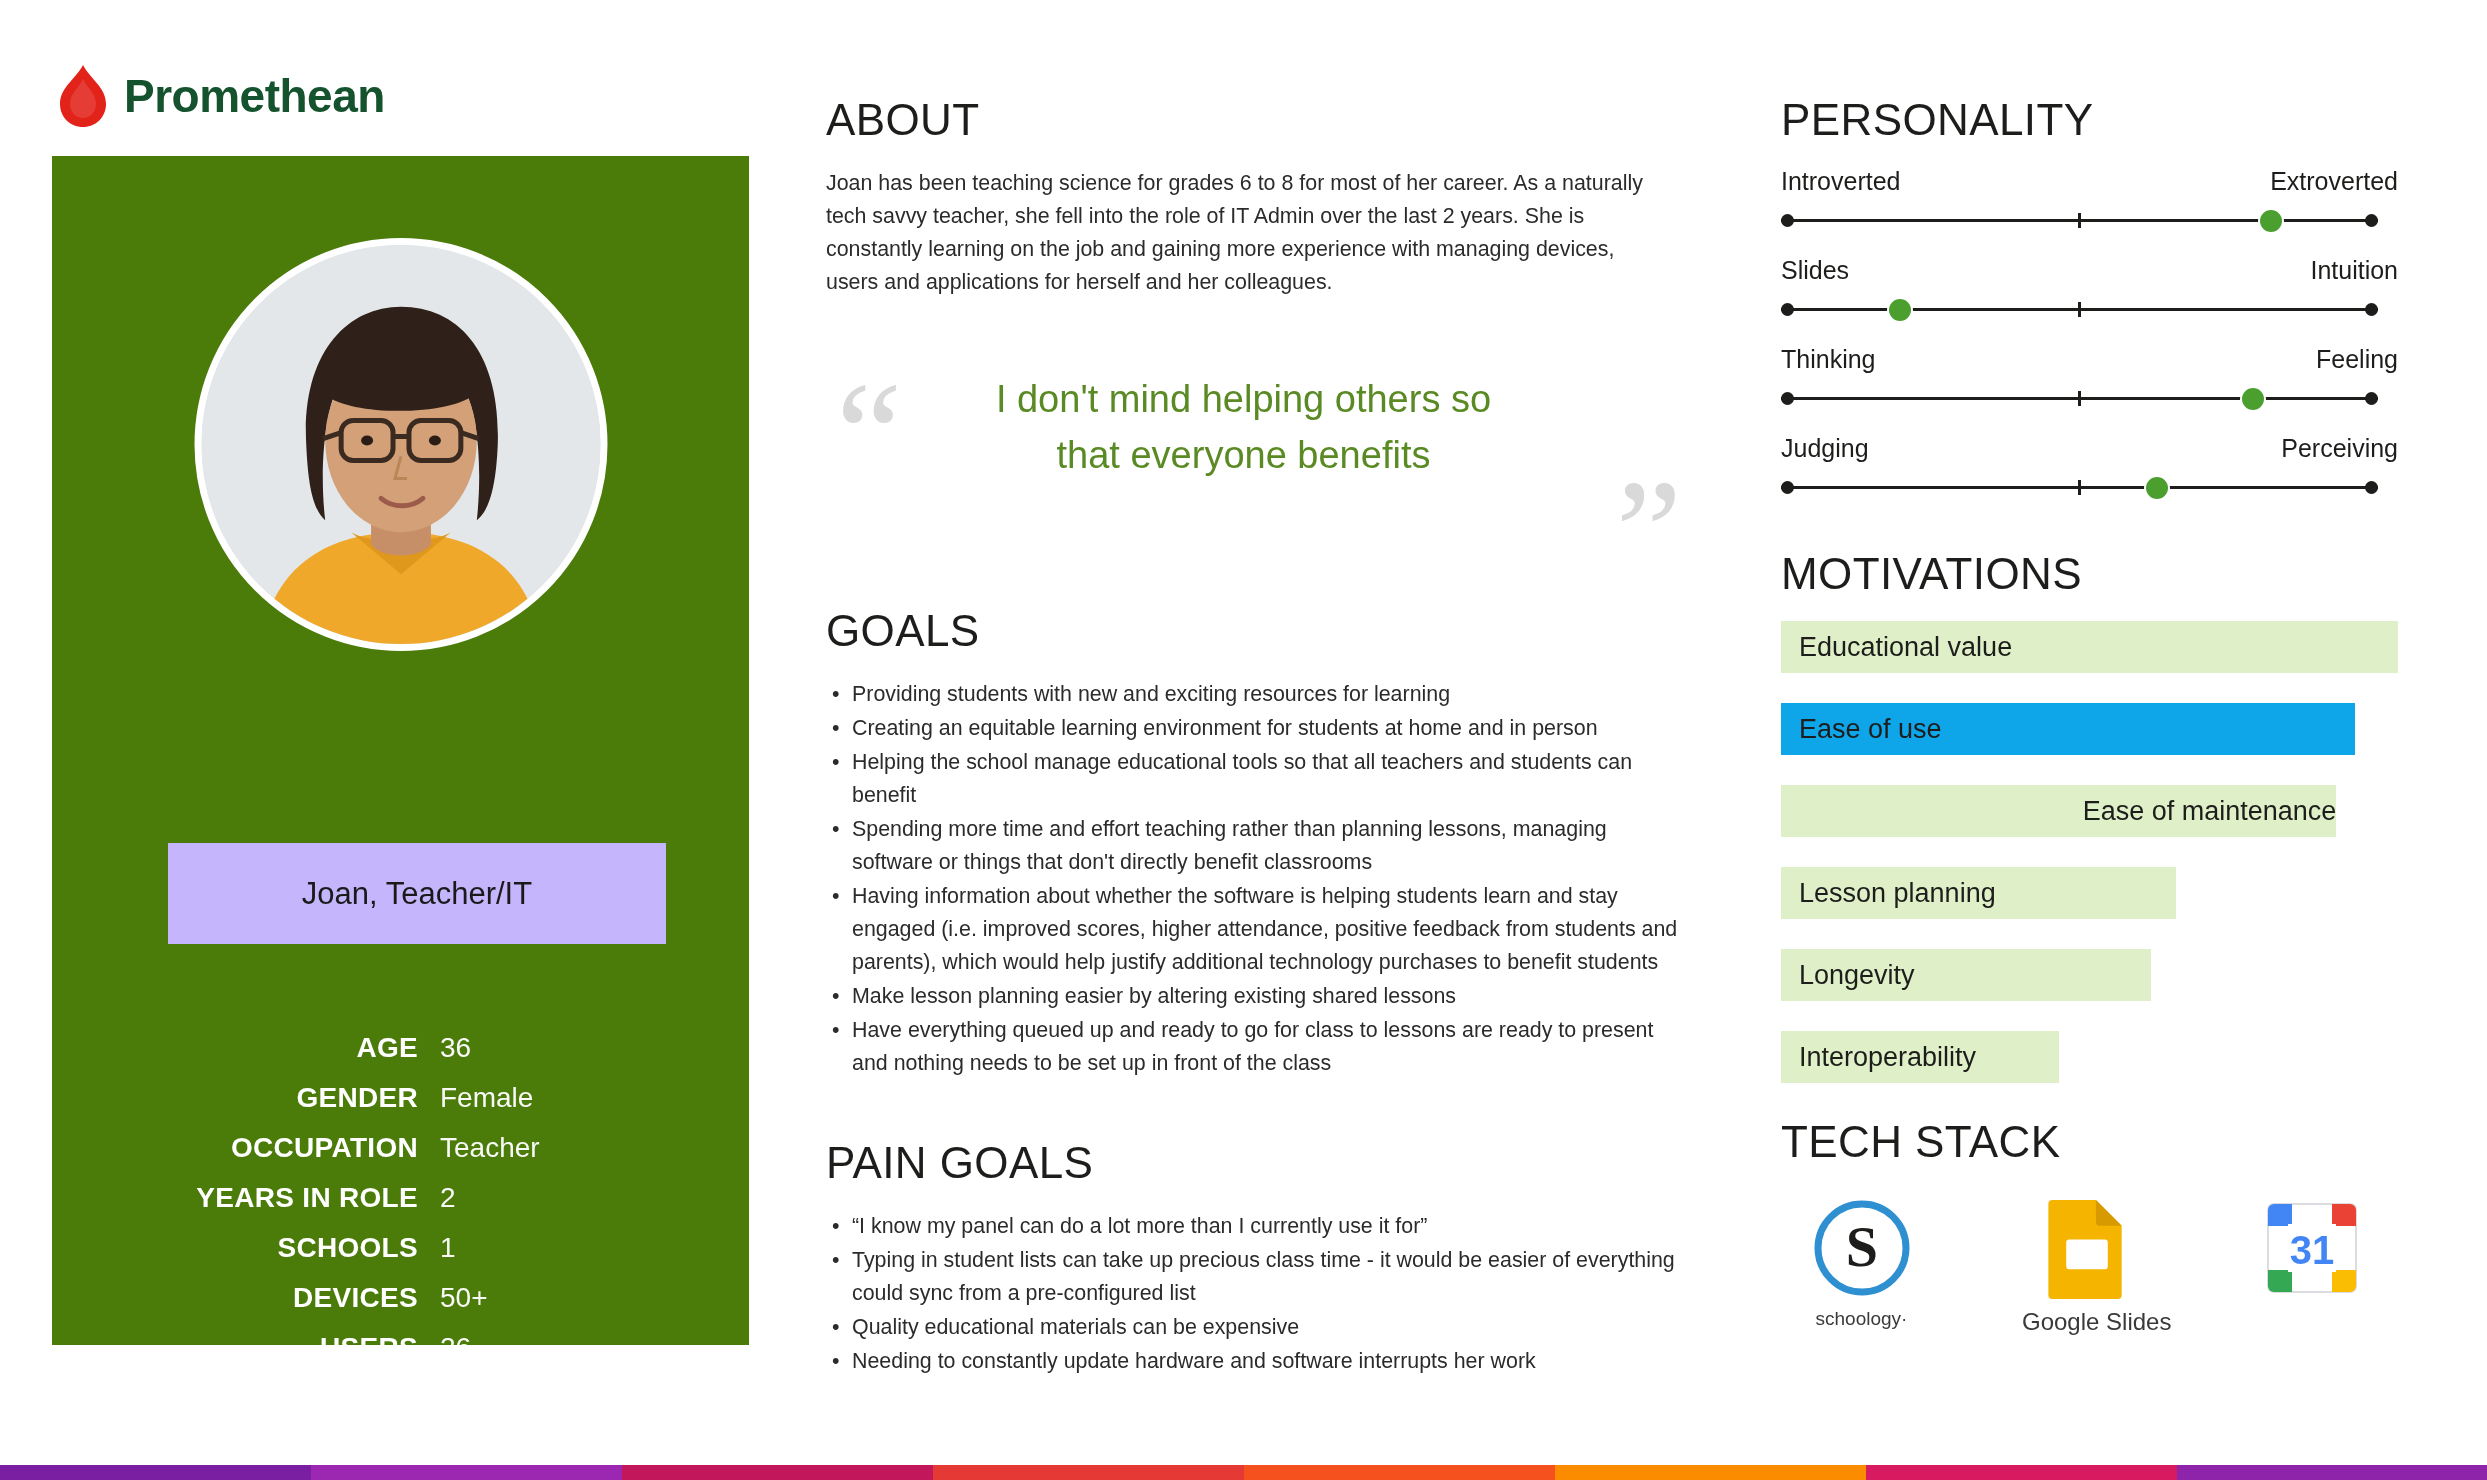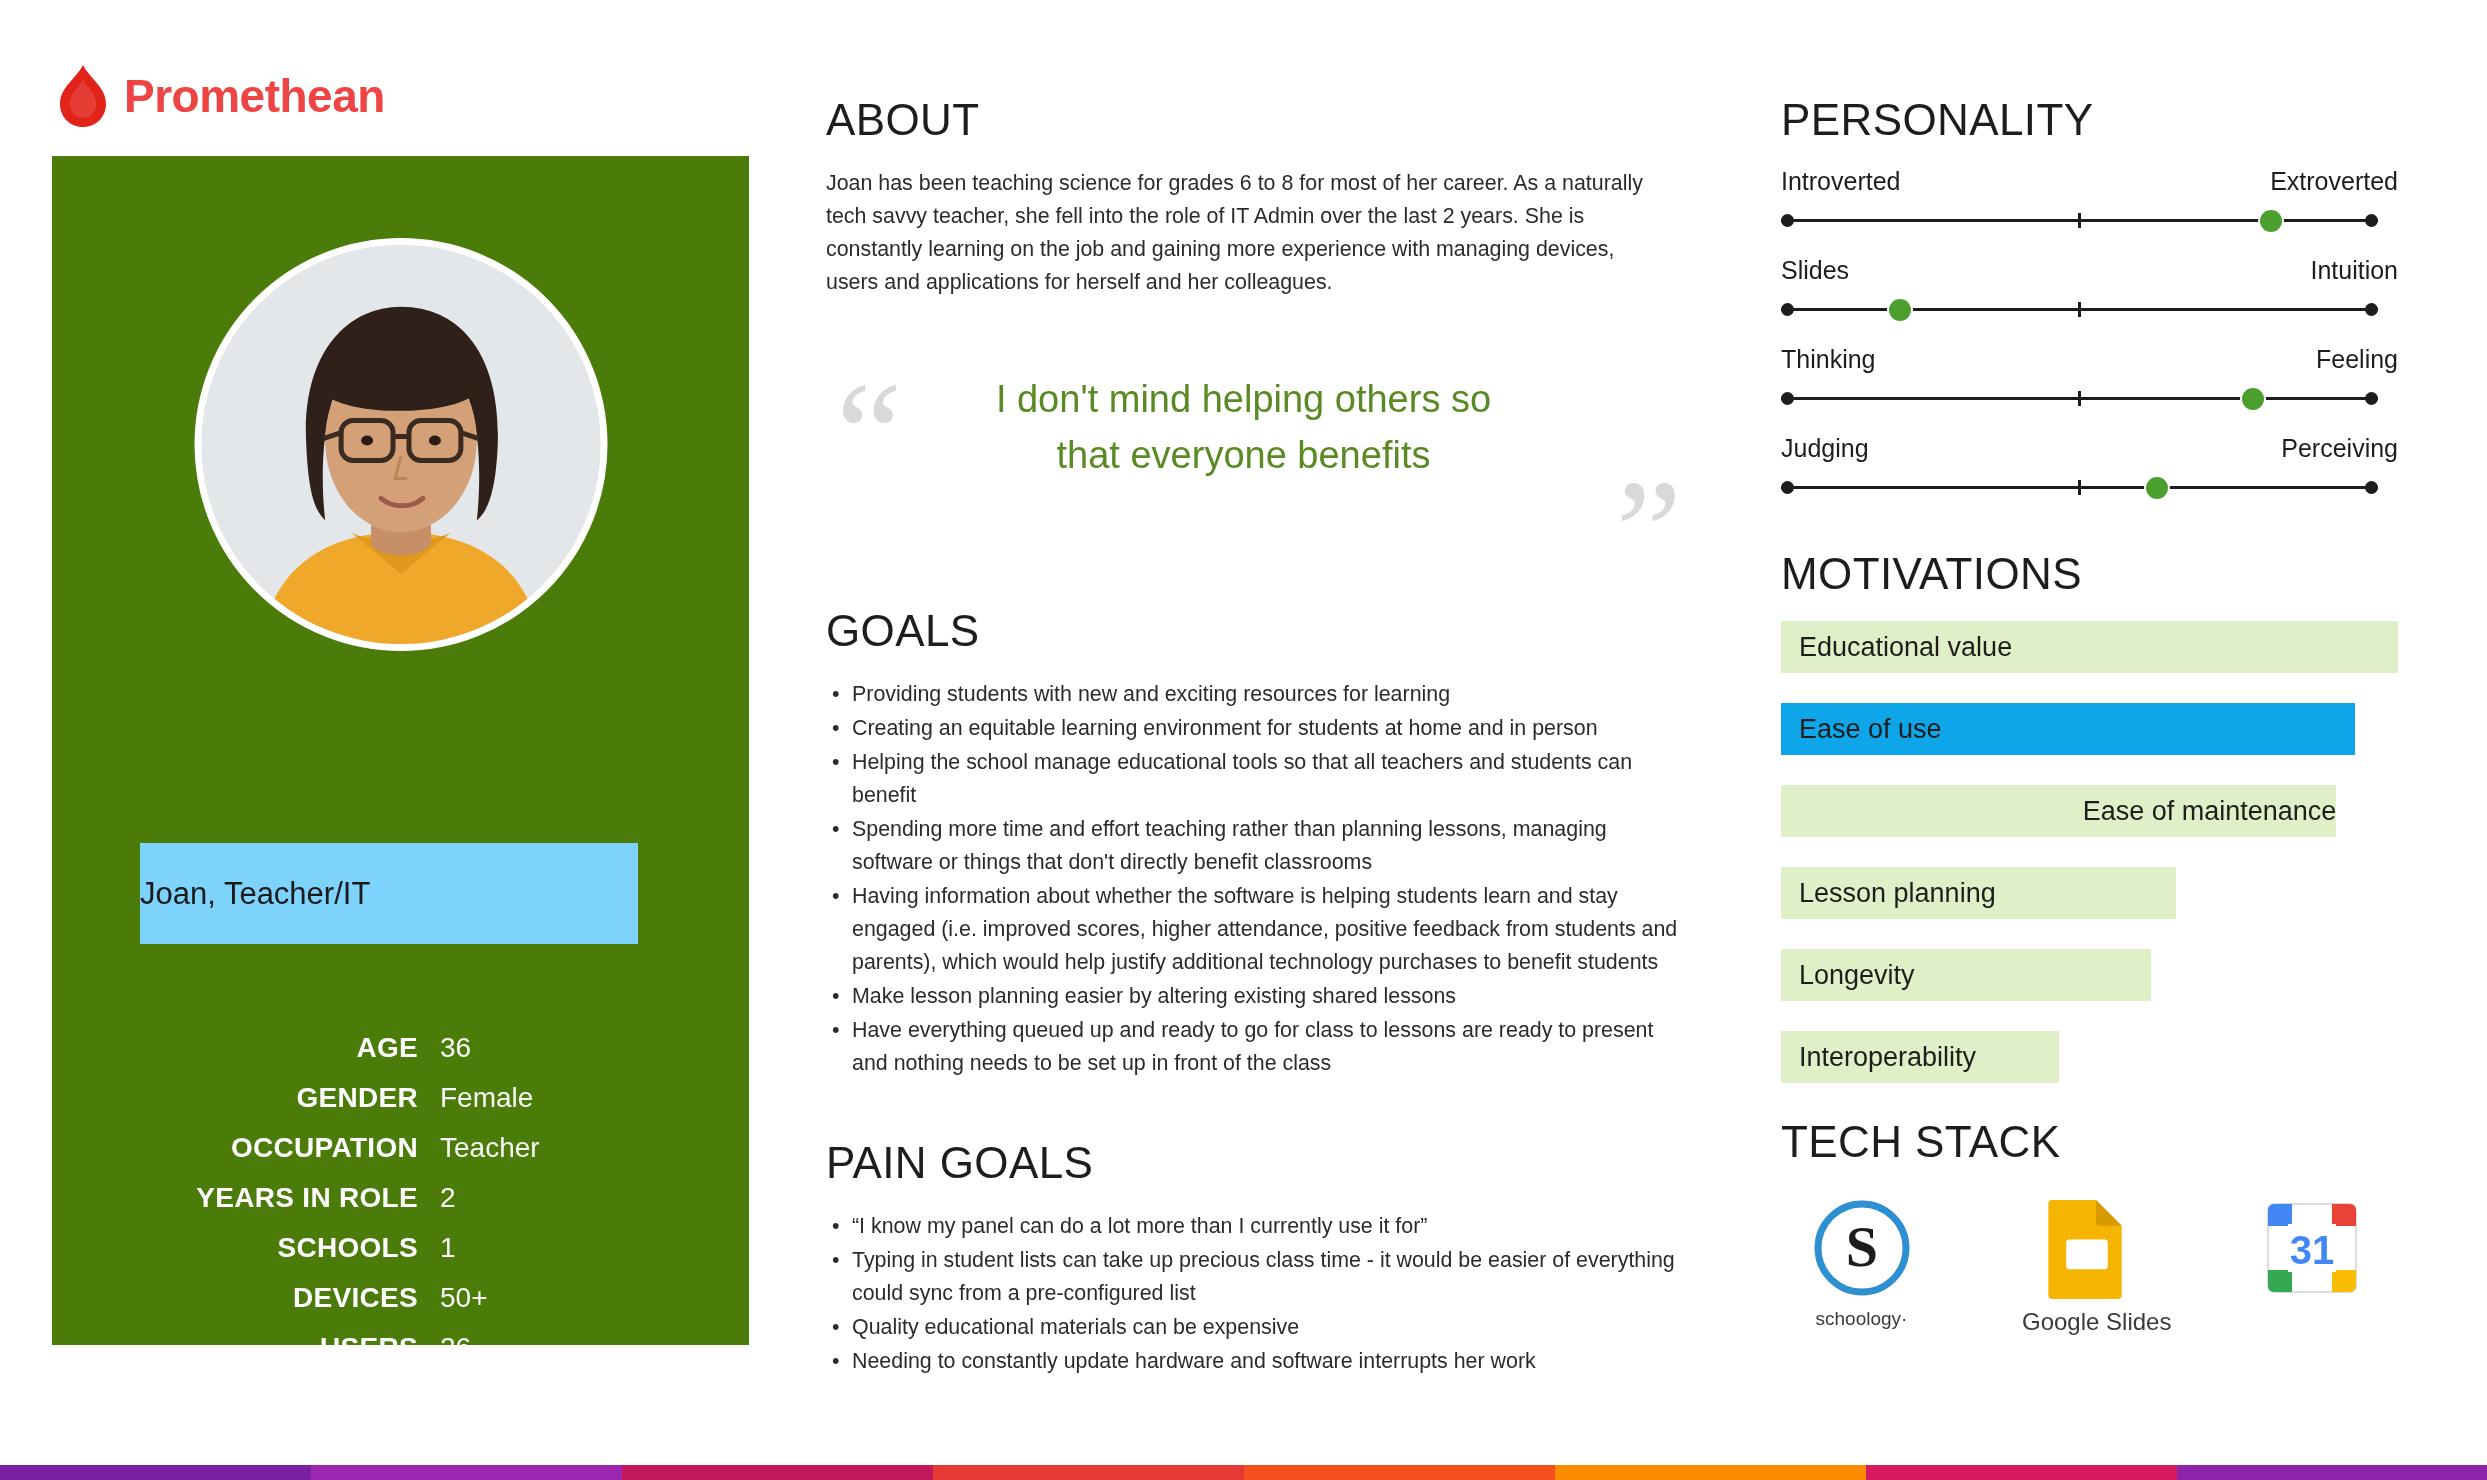--- a/index.html
+++ b/index.html
@@ -27,21 +27,21 @@
     align-items: center;
     gap: 18px;
     height: 72px;
     padding-left: 8px;
   }
   .logo-flame { width: 46px; height: 62px; display:block; }
   .logo-text {
     font-size: 46px;
     font-weight: bold;
     letter-spacing: -0.5px;
-    color: #ef4444;
+    color: #14532d;
   }
   .profile-card {
     margin-top: 24px;
     width: 697px;
     height: 1189px;
     background: #4a7a00;
     background: #4b7c0a;
     position: relative;
   }
   .avatar-wrap {
@@ -51,27 +51,28 @@
     top: 82px;
     width: 413px; height: 413px;
     border-radius: 50%;
     background: #dfe3e6;
     border: 7px solid #ffffff;
     overflow: hidden;
   }
   .avatar-svg { width: 100%; height: 100%; display: block; }
   .name-plate {
     position: absolute;
-    left: 88px;
+    left: 116px;
     top: 687px;
     width: 498px;
     height: 101px;
-    background: #7dd3fc;
+    background: #c4b5fd;
     display: flex;
     align-items: center;
+    justify-content: center;
   }
   .name-plate span {
     font-size: 31px;
     color: #1a1a1a;
   }
   .attr-table {
     position: absolute;
     left: 0; right: 0;
     top: 876px;
     padding: 0 60px 0 0;

